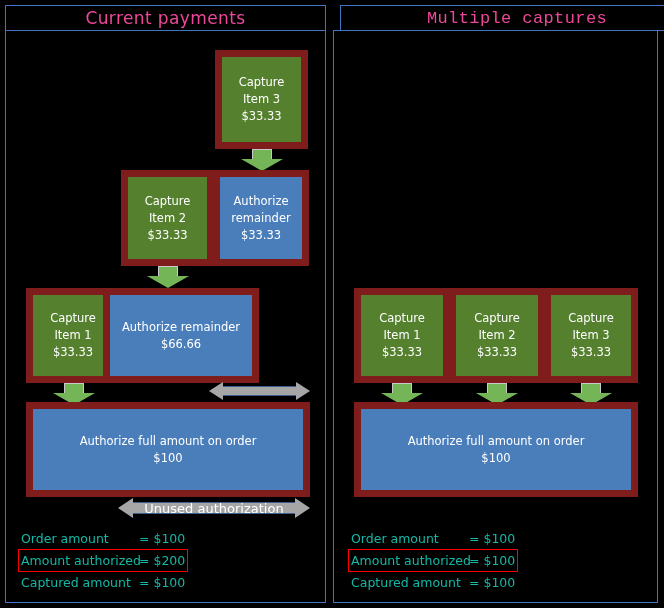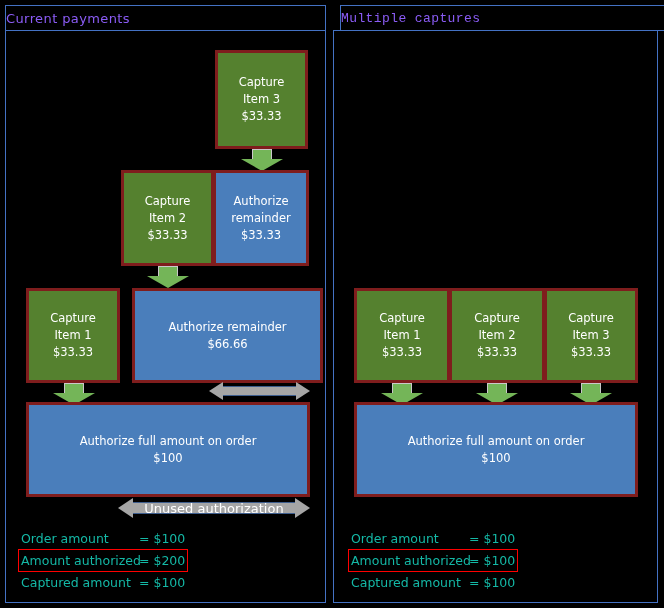--- a/index.html
+++ b/index.html
@@ -2,25 +2,25 @@
 <html><head>
 <meta charset="utf-8">
 <style>
   html,body{margin:0;padding:0;background:#000;}
   body{
     width:664px;height:608px;position:relative;overflow:hidden;
     font-family:"DejaVu Sans","Liberation Sans",sans-serif;
     background:#000000;
   }
   .panel-header{position:absolute;border:1px solid #4472C4;box-sizing:border-box;
-    display:flex;align-items:center;
-    color:#8b5cf6;font-size:13px;letter-spacing:.4px;background:#000;}
+    display:flex;align-items:center;justify-content:center;
+    color:#ec4899;font-size:17px;letter-spacing:.4px;background:#000;}
   .panel-body{position:absolute;border:1px solid #4472C4;box-sizing:border-box;background:#000;}
 
-  .box{position:absolute;box-sizing:border-box;border:3px solid #7f1d1d;
+  .box{position:absolute;box-sizing:border-box;border:7px solid #7f1d1d;
     display:flex;flex-direction:column;align-items:center;justify-content:center;
     color:#FFFFFF;font-size:11.5px;line-height:17px;text-align:center;}
   .box.green{background:#55812F;}
   .box.blue{background:#4A7EBB;text-align:center;}
   .box .ln{display:block;white-space:nowrap;}
 
   
   .arrow-down{position:absolute;}
   .arrow-down .stem{position:absolute;left:50%;transform:translateX(-50%);
     top:0;background:#74B558;border:1px solid #C9C9C9;border-bottom:none;box-sizing:border-box;}
@@ -73,21 +73,21 @@
 <div class="arrow-down" style="left:147px;top:266px;width:42px;height:22px;">
   <div class="stem" style="width:20px;height:12px;"></div>
   <div class="head" style="top:10px;border-left:21px solid transparent;border-right:21px solid transparent;border-top:12px solid #74B558;"></div>
 </div>
 
 <div class="box green" style="left:26px;top:288px;width:94px;height:95px;">
   <span class="ln">Capture</span>
   <span class="ln">Item 1</span>
   <span class="ln">$33.33</span>
 </div>
-<div class="box blue" style="left:132px;top:288px;width:191px;height:95px;">
+<div class="box blue" style="left:103px;top:288px;width:156px;height:95px;">
   <span class="ln">Authorize remainder</span>
   <span class="ln">$66.66</span>
 </div>
 <div class="arrow-down" style="left:53px;top:383px;width:42px;height:22px;">
   <div class="stem" style="width:20px;height:12px;"></div>
   <div class="head" style="top:10px;border-left:21px solid transparent;border-right:21px solid transparent;border-top:12px solid #74B558;"></div>
 </div>
 
 <div class="darrow" style="left:209px;top:382px;width:101px;height:18px;">
   <div class="bar" style="left:13px;right:13px;height:10px;"></div>

